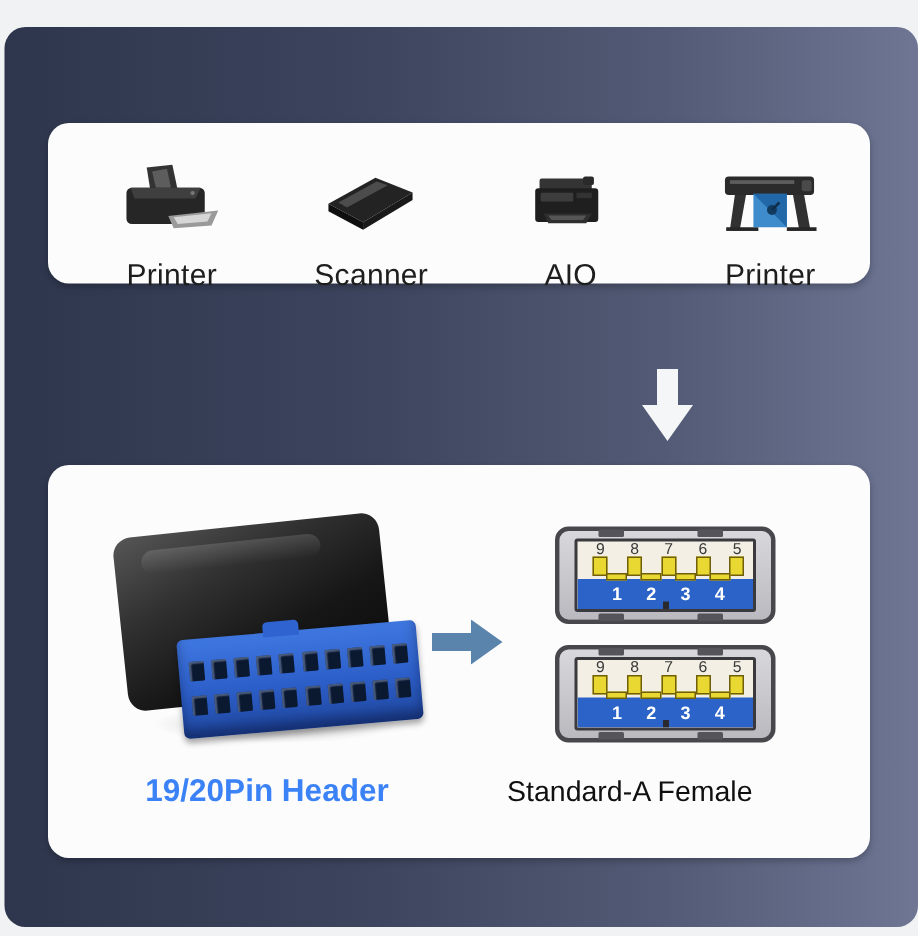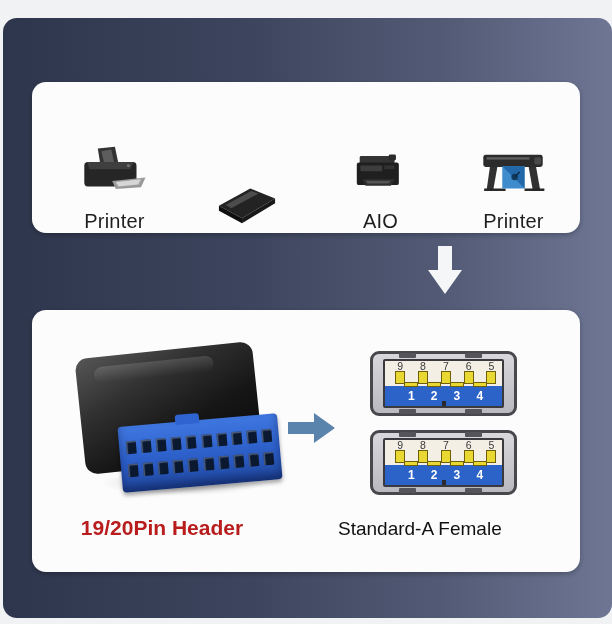--- a/index.html
+++ b/index.html
@@ -5,21 +5,21 @@
   html,body{margin:0;padding:0;}
   body{font-family:"Liberation Sans", sans-serif; background:#e9eaec;}
   .stage{position:relative;width:612px;height:624px;background:#f1f2f4;overflow:hidden;}
 
   
   .panel{position:absolute;left:3px;top:18px;right:0;bottom:6px;border-radius:14px;
     background:linear-gradient(to right,#2e364d 0%,#3d455e 40%,#525a75 72%,#6e7694 100%);}
 
   
   .card{position:absolute;background:#fcfcfd;border-radius:14px;box-shadow:0 2px 5px rgba(0,0,0,.25);}
-  .card-top{left:29px;top:64px;width:548px;height:151px;display:flex;align-items:flex-end;justify-content:space-around;padding-top:22px;box-sizing:border-box;padding-left:16px;}
+  .card-top{left:29px;top:64px;width:548px;height:107px;display:flex;align-items:center;justify-content:space-around;padding-top:22px;box-sizing:border-box;padding-left:16px;}
   .card-bottom{left:29px;top:292px;width:548px;height:262px;}
 
   
   .device{display:flex;flex-direction:column;align-items:center;width:20%;}
   .device .icon-box{height:66px;display:flex;align-items:flex-end;justify-content:center;}
   .device-label{margin-top:10px;font-size:20px;color:#1e1e1e;letter-spacing:.2px;}
 
   
   .down-arrow{position:absolute;left:425px;top:228px;}
   .right-arrow{position:absolute;left:256px;top:103px;}
@@ -58,22 +58,22 @@
   .usb-pin{position:absolute;top:10px;width:10px;height:13px;margin-left:-5px;background:#e9d832;border:1px solid #6e5f08;box-sizing:border-box;}
   .usb-dash{position:absolute;top:21px;width:14px;height:5px;margin-left:-7px;background:#e9d832;border:1px solid #6e5f08;box-sizing:border-box;}
   .blue-num{position:absolute;top:27px;width:14px;margin-left:-7px;text-align:center;
     font-size:12px;font-weight:bold;color:#fff;line-height:16px;}
   .usb-tick{position:absolute;bottom:0;left:50%;margin-left:-2px;width:4px;height:5px;background:#2a2a2e;}
   
   .p1{left:13%;} .p2{left:32.5%;} .p3{left:52%;} .p4{left:71.5%;} .p5{left:91%;}
   .g1{left:22.5%;} .g2{left:42%;} .g3{left:61.5%;} .g4{left:81%;}
 
   
-  .header-label{position:absolute;left:20px;top:206px;width:220px;text-align:center;
-    font-size:21px;font-weight:bold;color:#b91c1c;}
+  .header-label{position:absolute;left:36px;top:206px;width:220px;text-align:center;
+    font-size:21px;font-weight:bold;color:#3b82f6;}
   .usb-label{position:absolute;left:306px;top:208px;width:212px;
     font-size:19px;color:#101010;}
 </style>
 </head>
 <body>
 
 <div class="stage">
   <div class="panel">
 
     <section class="card card-top">
@@ -95,20 +95,21 @@
 
       <div class="device">
         <div class="icon-box">
           <svg width="66" height="56" viewBox="0 0 80 60">
             <path d="M6 31 L44 10 L74 22 L34 46 Z" fill="#232323"></path>
             <path d="M14 30 L45 13 L54 16 L21 34 Z" fill="#4c4c4c"></path>
             <path d="M6 31 L34 46 L34 52 L6 37 Z" fill="#0f0f0f"></path>
             <path d="M34 46 L74 22 L74 28 L34 52 Z" fill="#191919"></path>
           </svg>
         </div>
+        <span class="device-label">Scanner</span>
       </div>
 
       <div class="device">
         <div class="icon-box">
           <svg width="58" height="56" viewBox="0 0 80 60">
             <rect x="12" y="8" width="48" height="11" rx="2" fill="#343434"></rect>
             <rect x="52" y="6" width="10" height="8" rx="2" fill="#2a2a2a"></rect>
             <rect x="8" y="17" width="58" height="31" rx="3" fill="#1f1f1f"></rect>
             <rect x="13" y="21" width="30" height="8" rx="1" fill="#3d3d3d"></rect>
             <rect x="46" y="21" width="14" height="5" fill="#333"></rect>

